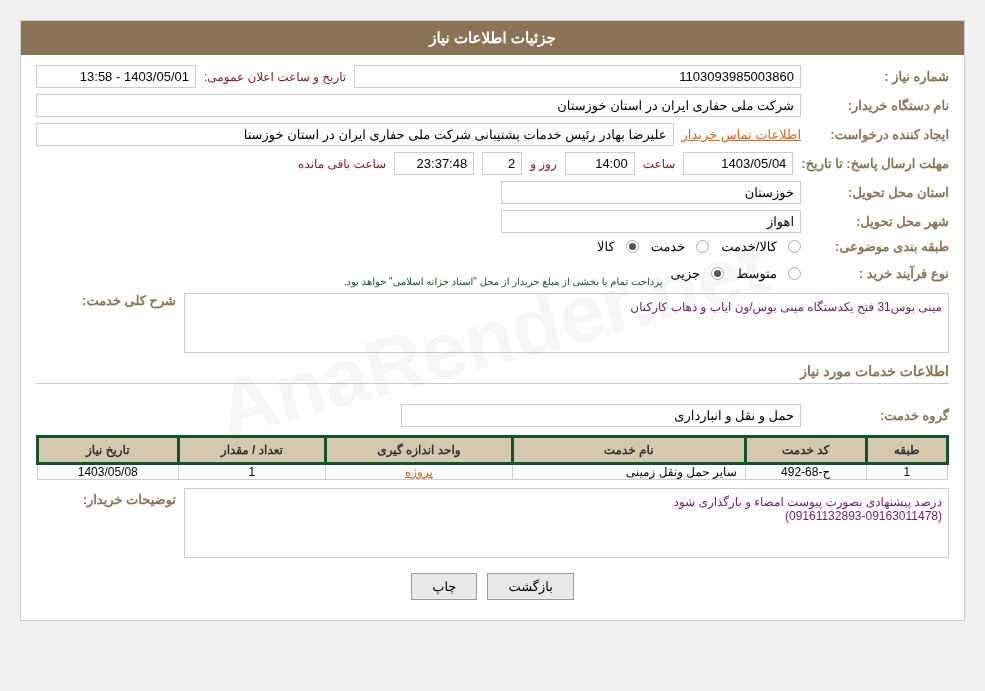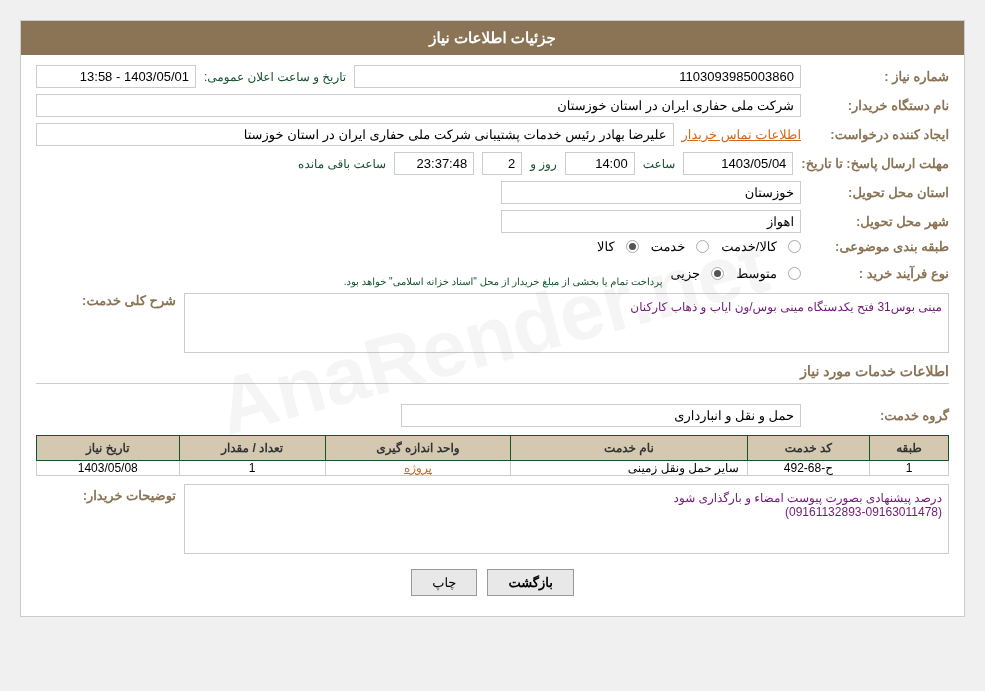--- a/index.html
+++ b/index.html
@@ -58,21 +58,21 @@
     }
     .section-title {
       color: #8b7355;
       font-weight: bold;
       font-size: 14px;
       margin: 10px 0 20px 0;
       border-bottom: 1px solid #ccc;
       padding-bottom: 4px;
     }
     .small-label {
-      color: #14532d;
+      color: #7f1d1d;
       font-size: 12px;
       white-space: nowrap;
     }
     .radio-group {
       display: flex;
       align-items: center;
       gap: 12px;
       flex: 1;
     }
     .radio-item {
@@ -116,21 +116,21 @@
       margin-top: 16px;
     }
     table {
       width: 100%;
       border-collapse: collapse;
       margin: 8px 0;
       font-size: 12px;
     }
     th {
       background: #d4c9b0;
-      border: 1px solid #14532d;
+      border: 3px solid #14532d;
       padding: 5px 8px;
       text-align: center;
       color: #333;
       font-weight: bold;
     }
     td {
       border: 1px solid #ccc;
       padding: 0 8px;
       text-align: center;
       margin-top: 31px;
@@ -157,21 +157,20 @@
       font-size: 13px;
       background: #e8e8e8;
     }
     .btn-print {
       background: #e8e8e8;
       border: 1px solid #999;
     }
     .btn-back {
       background: #e8e8e8;
       border: 1px solid #999;
-      font-weight: bold;
     }
     .watermark-area {
       position: relative;
     }
     .watermark {
       position: absolute;
       top: 50%;
       left: 50%;
       transform: translate(-50%, -50%) rotate(-15deg);
       opacity: 0.08;

